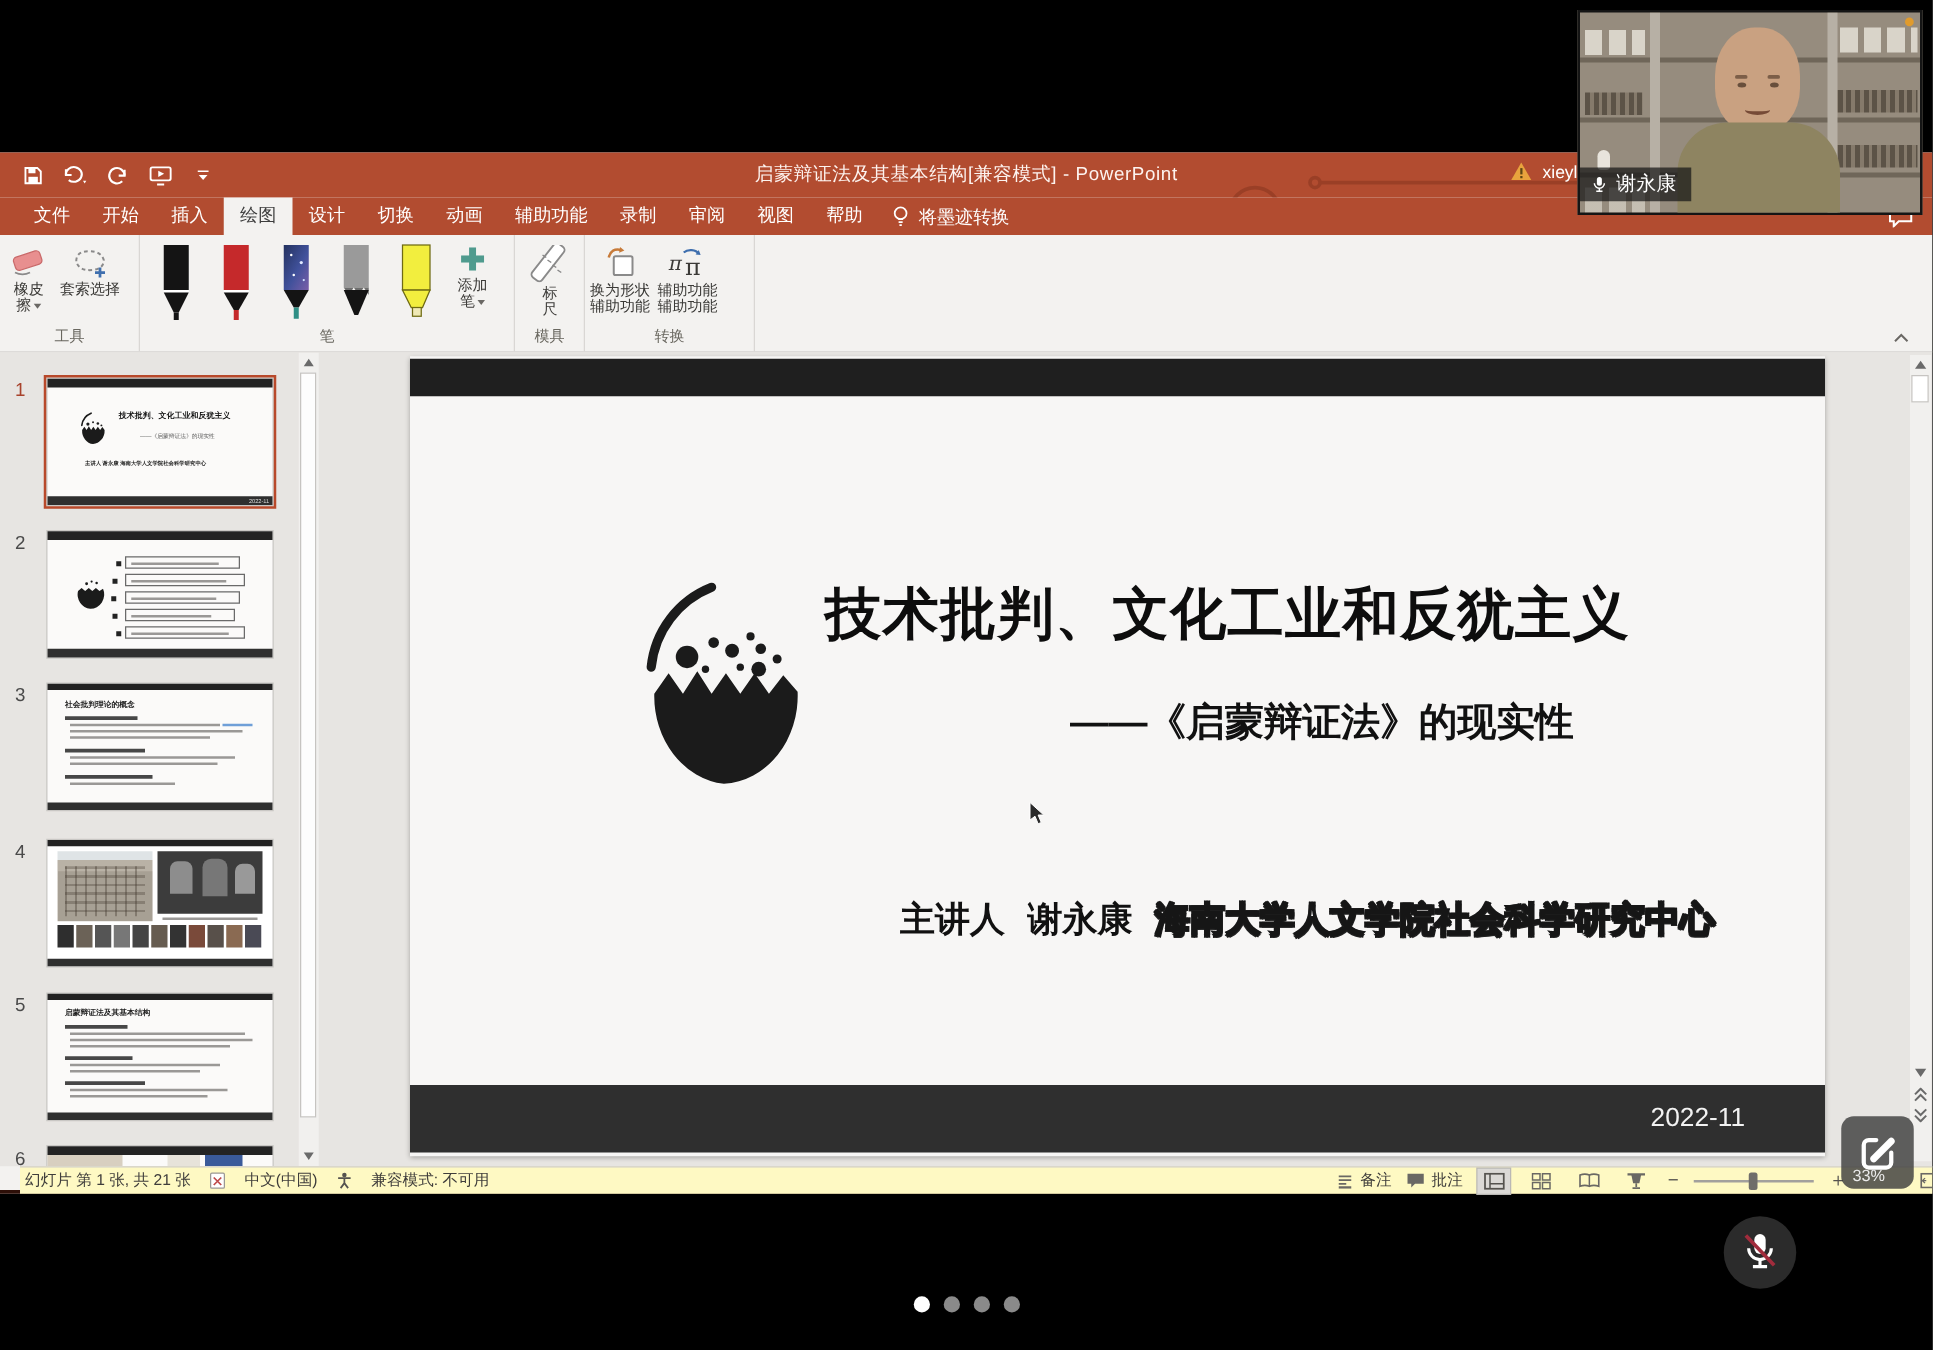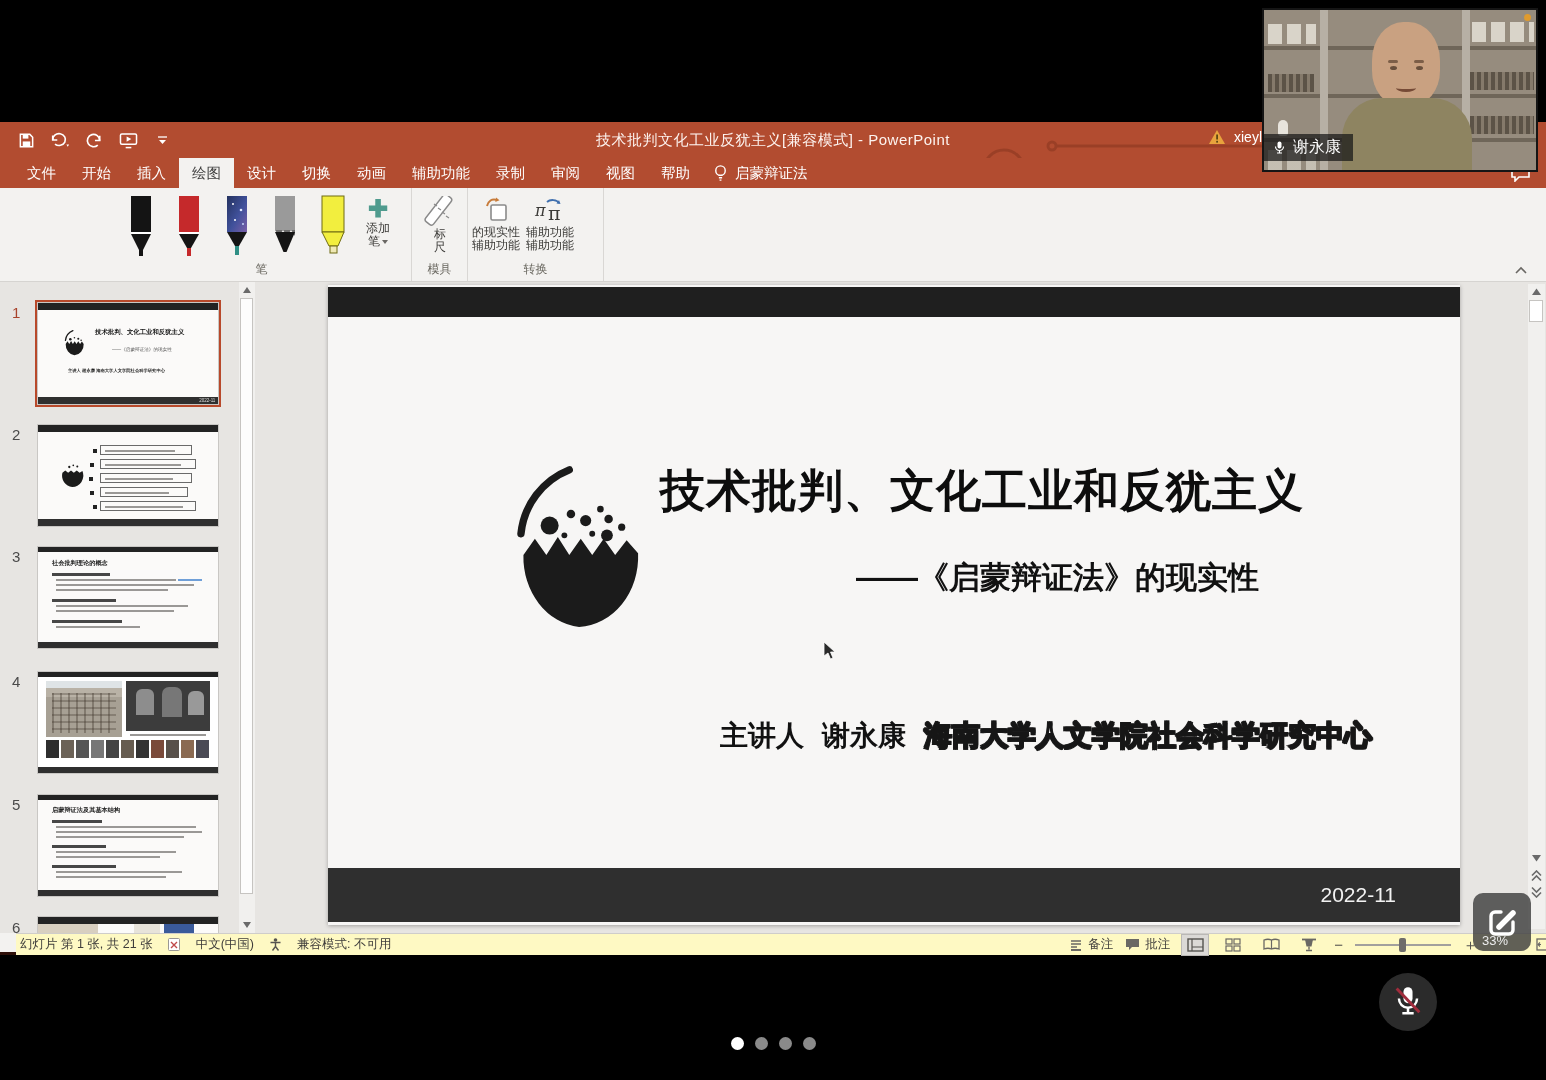--- a/index.html
+++ b/index.html
@@ -174,21 +174,21 @@
               <path d="M7 16.5 h6" stroke="#fff" stroke-width="1.6"></path>
             </svg>
         </span>
         <span class="qicon">
           <svg width="9" height="9" viewBox="0 0 9 9">
               <path d="M0 1 h9" stroke="#fff" stroke-width="1.3"></path>
               <path d="M1 4 l3.5 4 3.5 -4 z" fill="#fff"></path>
             </svg>
         </span>
       </div>
-      <div class="wtitle">技术批判文化工业反犹主义[兼容模式] - PowerPoint</div>
+      <div class="wtitle">启蒙辩证法及其基本结构[兼容模式] - PowerPoint</div>
       <div class="account">
         <svg width="18" height="16" viewBox="0 0 18 16">
             <path d="M9 1 L17 15 H1 Z" fill="#e8a33d"></path>
             <rect x="8.2" y="5.5" width="1.8" height="5" fill="#5c4613"></rect>
             <rect x="8.2" y="11.8" width="1.8" height="1.8" fill="#5c4613"></rect>
           </svg>
         <span>xieyl</span>
       </div>
     </div>
 
@@ -203,31 +203,50 @@
       <span class="tab">辅助功能</span>
       <span class="tab">录制</span>
       <span class="tab">审阅</span>
       <span class="tab">视图</span>
       <span class="tab">帮助</span>
       <span class="searchbox">
         <svg width="15" height="18" viewBox="0 0 15 19">
             <circle cx="7.5" cy="7" r="5" fill="none" stroke="#fff" stroke-width="1.5"></circle>
             <path d="M5.5 12 h4 M5.8 14.5 h3.4 M6.5 17 h2" stroke="#fff" stroke-width="1.4"></path>
           </svg>
-        <span>启蒙辩证法</span>
+        <span>将墨迹转换</span>
       </span>
       <span class="chaticon">
         <svg width="21" height="19" viewBox="0 0 21 19">
             <path d="M2 2 h17 v12 h-10 l-4 4 v-4 h-3 z" fill="none" stroke="#fff" stroke-width="1.6"></path>
           </svg>
       </span>
     </div>
 
     <div class="ribbon">
 
+      <div class="rgroup g-tools">
+        <div class="row">
+          <div class="rbtn">
+            <svg width="30" height="26" viewBox="0 0 30 26">
+              <rect x="3" y="6" width="22" height="11" rx="3" transform="rotate(-18 14 11)" fill="#e88f8f" stroke="#c96a6a"></rect>
+              <path d="M4 21 q6 3 12 0" stroke="#8a8a8a" fill="none" stroke-width="1.4"></path>
+            </svg>
+            <span><span>橡皮</span><br><span>擦</span><span class="caret"></span></span>
+          </div>
+          <div class="rbtn">
+            <svg width="34" height="26" viewBox="0 0 34 26">
+              <path d="M6 12 q0 -8 10 -8 t12 7 q0 7 -9 8 q-11 1 -13 -7 z" fill="none" stroke="#8a8a8a" stroke-width="1.6" stroke-dasharray="3 2.4"></path>
+              <path d="M25 17 v8 M21 21 h8" stroke="#3f6fae" stroke-width="2.2"></path>
+            </svg>
+            <span>套索选择</span>
+          </div>
+        </div>
+        <div class="glabel">工具</div>
+      </div>
 
       <div class="rgroup g-pens">
         <div class="penrow">
           <svg class="pen" viewBox="0 0 30 64">
             <rect x="5" y="2" width="20" height="36" fill="#141414"></rect>
               <rect x="5" y="38" width="20" height="2" fill="#fff"></rect>
             <polygon points="5,40 25,40 17,56 13,56" fill="#141414"></polygon>
               <rect x="13" y="56" width="4" height="6" fill="#141414"></rect>
           </svg>
           <svg class="pen" viewBox="0 0 30 64">
@@ -282,21 +301,21 @@
       </div>
 
       <div class="rgroup g-convert">
         <div class="row">
           <div class="rbtn">
             <svg width="30" height="28" viewBox="0 0 30 28">
               <path d="M6 10 q2 -8 10 -6" fill="none" stroke="#c77b3a" stroke-width="2"></path>
                 <path d="M15 1.5 l3.5 2.8 -4.2 1.8 z" fill="#c77b3a"></path>
               <rect x="10" y="9" width="15" height="15" rx="1.5" fill="#fff" stroke="#8a8a8a" stroke-width="1.6"></rect>
             </svg>
-            <span><span>的现实性</span><br><span>辅助功能</span></span>
+            <span><span>换为形状</span><br><span>辅助功能</span></span>
           </div>
           <div class="rbtn">
             <svg width="34" height="28" viewBox="0 0 34 28">
               <text x="2" y="20" font-size="16" fill="#3b3a37" font-family="'DejaVu Serif',serif" font-style="italic">π</text>
               <text x="15" y="24" font-size="19" fill="#3b3a37" font-family="'DejaVu Serif',serif">π</text>
               <path d="M14 6 a7 5 0 0 1 12 1" fill="none" stroke="#3f6fae" stroke-width="1.8"></path>
                 <path d="M26 4 l1.5 4 -4 -0.5 z" fill="#3f6fae"></path>
             </svg>
             <span><span>辅助功能</span><br><span>辅助功能</span></span>
           </div>

